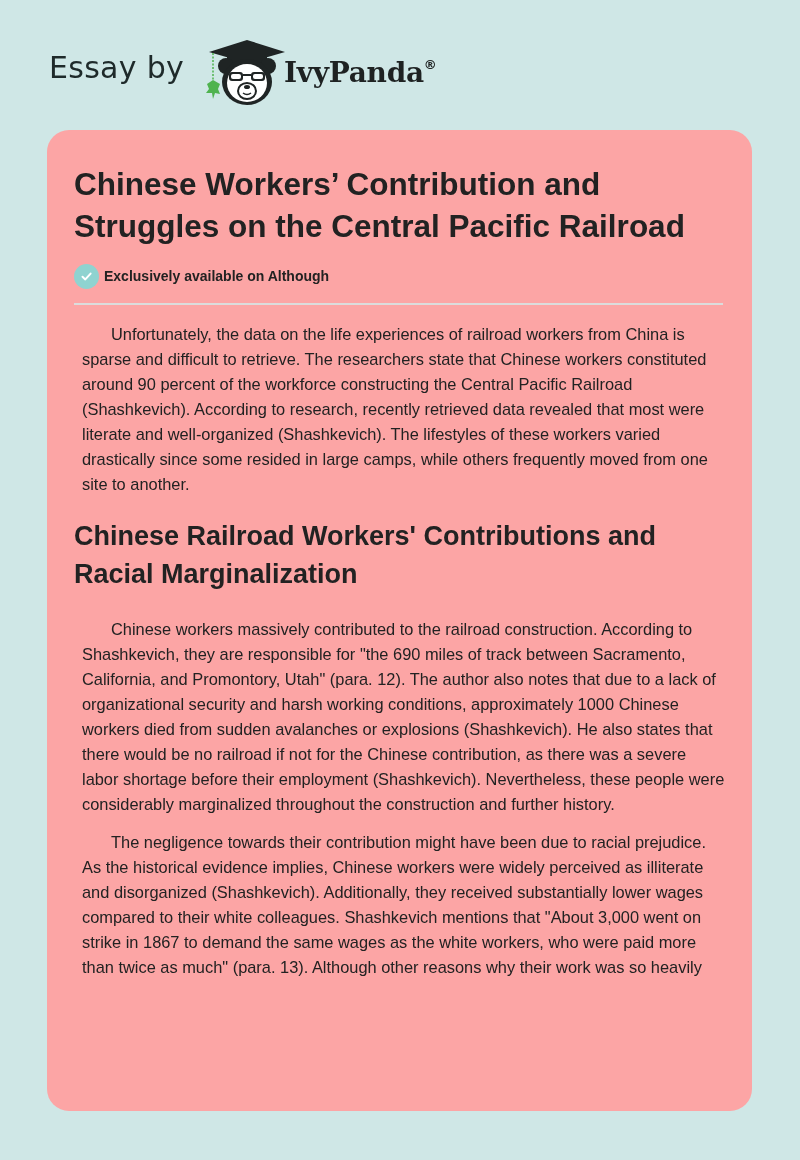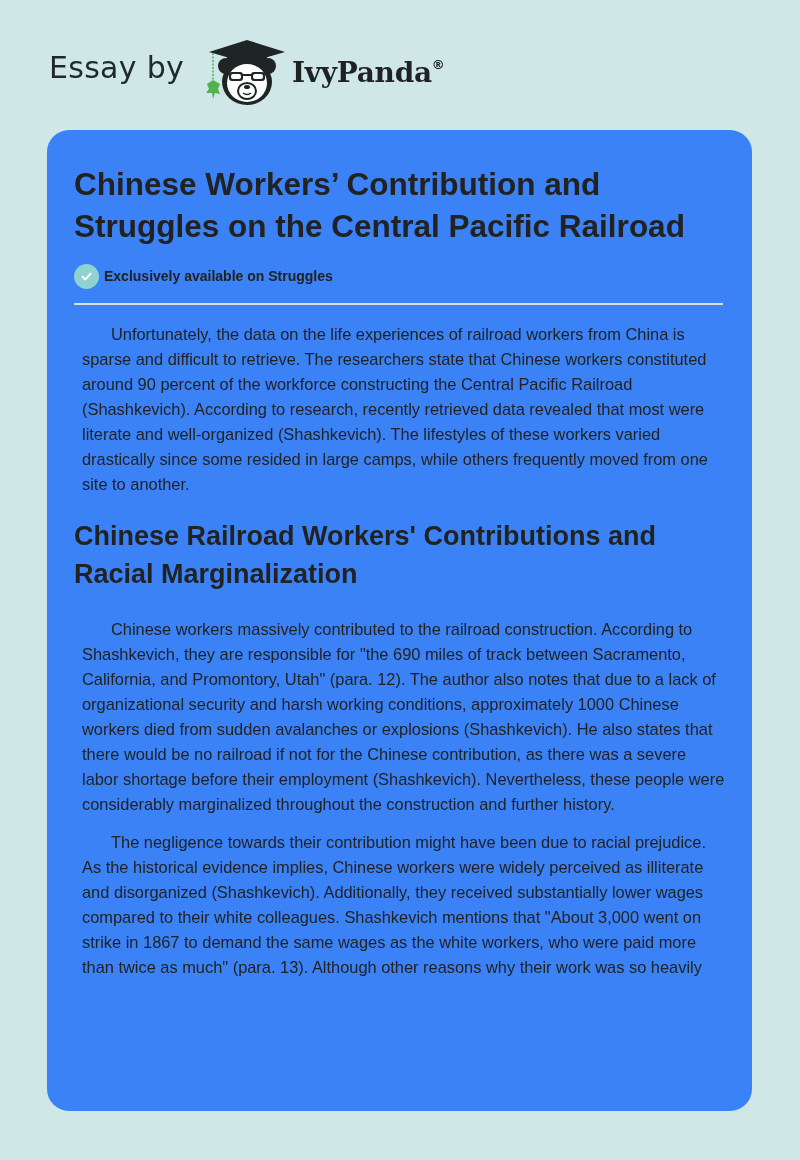--- a/index.html
+++ b/index.html
@@ -34,41 +34,41 @@
     }
     .logo {
       position: absolute;
       left: 203px;
       top: 36px;
       width: 88px;
       height: 72px;
     }
     .brand-name {
       position: absolute;
-      left: 292px;
+      left: 284px;
       top: 56px;
       font-family: "DejaVu Serif", serif;
       font-weight: bold;
       font-size: 28px;
       color: #1e2222;
       letter-spacing: -0.3px;
     }
     .brand-name sup {
       font-size: 13px;
       position: relative;
       top: -3px;
       font-family: "DejaVu Sans", sans-serif;
     }
     .card {
       position: absolute;
       left: 47px;
       top: 130px;
       width: 705px;
       height: 981px;
-      background: #3b82f6;
+      background: #fca5a5;
       border-radius: 22px;
       overflow: hidden;
     }
     .inner {
       position: absolute;
       left: 27px;
       top: 0;
       width: 650px;
     }
     .title {
@@ -179,21 +179,21 @@
 <main class="card">
   <div class="inner">
     <h1 class="title">Chinese Workers’ Contribution and Struggles on the Central Pacific Railroad</h1>
 
     <div class="badge">
       <span class="check-circle">
         <svg width="13" height="13" viewBox="0 0 13 13">
           <path d="M2.5,6.8 L5.3,9.4 L10.6,3.6" stroke="#ffffff" stroke-width="2" fill="none" stroke-linecap="round" stroke-linejoin="round"></path>
         </svg>
       </span>
-      <span class="badge-label">Exclusively available on Struggles</span>
+      <span class="badge-label">Exclusively available on Although</span>
     </div>
 
     <div class="divider"></div>
 
     <div class="content">
       <section>
         <p>Unfortunately, the data on the life experiences of railroad workers from China is sparse and difficult to retrieve. The researchers state that Chinese workers constituted around 90 percent of the workforce constructing the Central Pacific Railroad (Shashkevich). According to research, recently retrieved data revealed that most were literate and well-organized (Shashkevich). The lifestyles of these workers varied drastically since some resided in large camps, while others frequently moved from one site to another.</p>
       </section>
       <section>
         <h2 class="sec2">Chinese Railroad Workers' Contributions and Racial Marginalization</h2>

